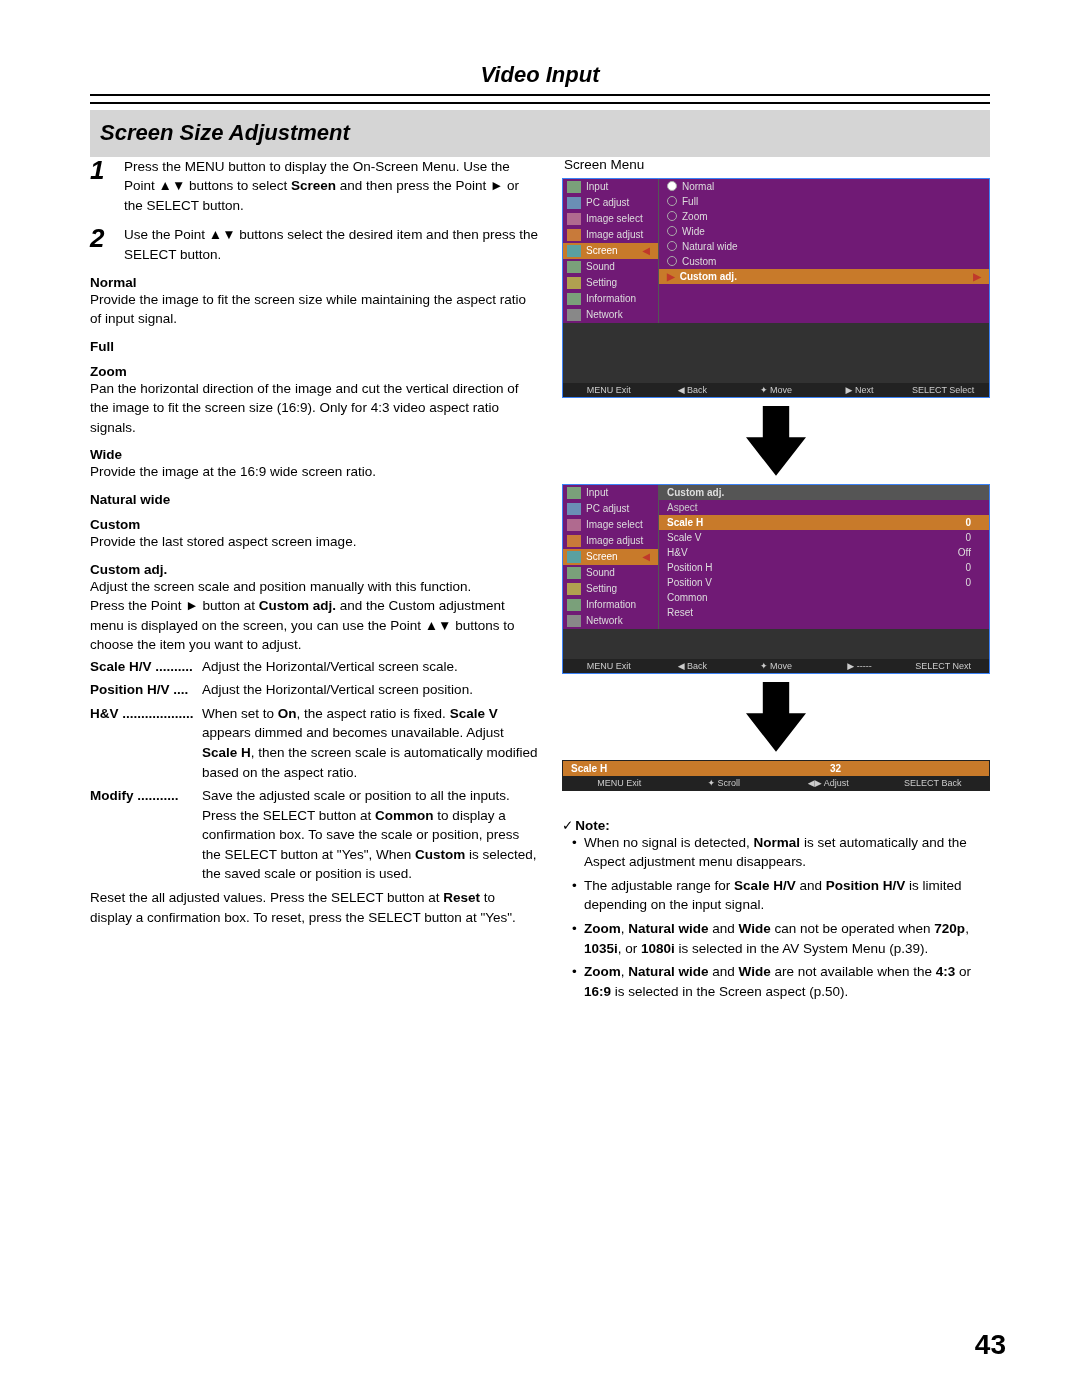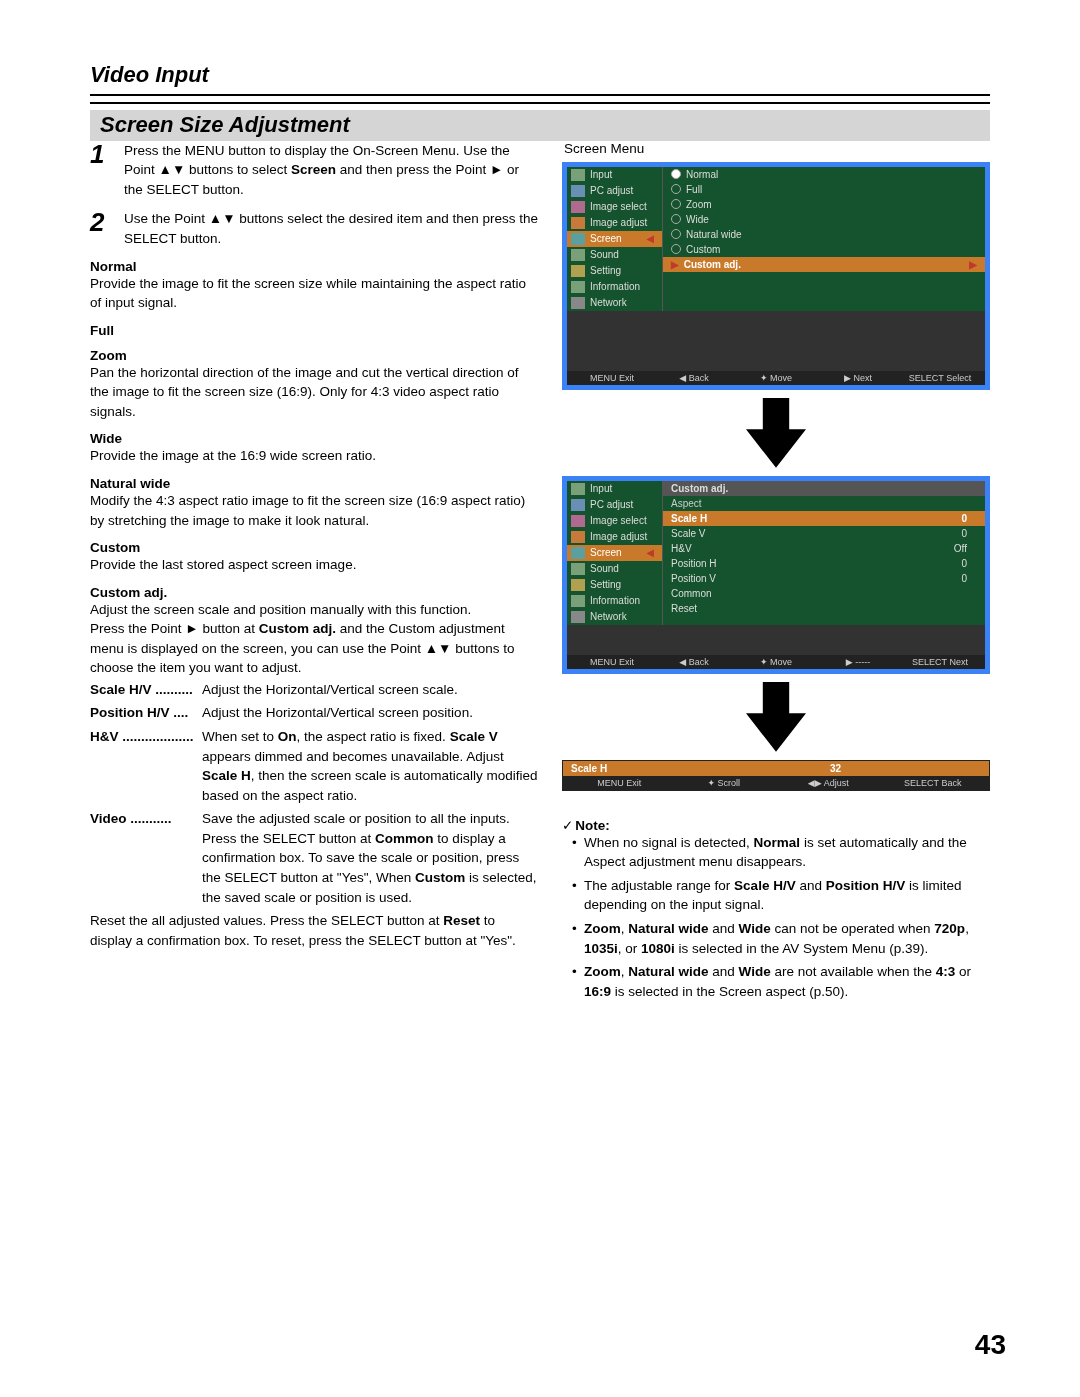--- a/index.html
+++ b/index.html
@@ -1,35 +1,35 @@
 <!DOCTYPE html>
 <html><head>
 <meta charset="utf-8">
 <style>
 body{margin:0;background:#fff;font-family:Arial,Helvetica,sans-serif;font-size:13.5px;color:#000}
 .page{width:1080px;height:1397px;position:relative;box-sizing:border-box;padding:60px 90px 40px 90px}
 .top-rule{border-top:2px solid #000;border-bottom:2px solid #000;height:6px;margin-top:8px}
-.header-title{font:italic bold 22px/1 Arial;text-align:left;margin-top:4px}
-.section-band{background:#d5d5d5;padding:0 10px;margin-top:6px}
+.header-title{font:italic bold 22px/1 Arial;text-align:center;margin-top:4px}
+.section-band{background:#d5d5d5;padding:8px 10px;margin-top:6px}
 .section-band span{font:bold italic 22px/1.4 Arial}
 .intro{margin:14px 0 10px 0;line-height:1.4}
 .cols{display:flex;gap:22px}
 .left{flex:0 0 450px}
 .right{flex:1}
 .step{display:flex;gap:14px;margin-bottom:10px}
 .step-num{font:bold italic 26px/1 Arial;min-width:20px}
 .step-text{line-height:1.45}
 .mode-h{font-weight:bold;margin-top:10px}
 .mode-d{line-height:1.45;margin-bottom:2px}
 .defs{margin-top:0}
 .def-row{display:flex;margin-bottom:4px;line-height:1.45}
 .def-k{min-width:112px;font-weight:bold}
 .def-d{flex:1}
 .rheader{font-weight:normal;margin:0 0 6px 2px}
-.osd{background:#14532d;border:5px solid #3b82f6;color:#ddd;font-size:10px;margin-bottom:8px}
+.osd{background:#701a75;border:1px solid #3b82f6;color:#ddd;font-size:10px;margin-bottom:8px}
 .osd .wrap{display:flex}
 .osd .side{width:95px}
 .osd .mi{display:flex;align-items:center;gap:5px;padding:2px 4px}
 .osd .ic{width:14px;height:12px;background:#6fa06f;display:inline-block}
 .osd .ic.b{background:#6a8fb5}.osd .ic.p{background:#b06a8f}.osd .ic.o{background:#c87a3a}.osd .ic.g{background:#7aa07a}.osd .ic.t{background:#5aa0a0}.osd .ic.y{background:#b0a050}.osd .ic.gr{background:#888}
 .osd .sel{background:#c87a2a;color:#fff}
 .osd .sel .arr{color:#c0392b;margin-left:auto;margin-right:4px}
 .osd .pane{flex:1;border-left:1px solid #555}
 .osd .opt{padding:2px 8px;display:flex;align-items:center;gap:5px}
 .osd .radio{width:8px;height:8px;border:1px solid #aaa;border-radius:50%}
@@ -76,41 +76,40 @@
         </div>
    <div id="modes">
           <div class="mode-h">Normal</div>
           <div class="mode-d">Provide the image to fit the screen size while maintaining the aspect ratio of input signal.</div>
           <div class="mode-h">Full</div>
           <div class="mode-h">Zoom</div>
           <div class="mode-d">Pan the horizontal direction of the image and cut the vertical direction of the image to fit the screen size (16:9). Only for 4:3 video aspect ratio signals.</div>
           <div class="mode-h">Wide</div>
           <div class="mode-d">Provide the image at the 16:9 wide screen ratio.</div>
           <div class="mode-h">Natural wide</div>
-          <div class="mode-d">Modify the 4:3 aspect ratio image to fit the screen size (16:9 aspect ratio) by stretching the image to make it look natural.</div>
           <div class="mode-h">Custom</div>
           <div class="mode-d">Provide the last stored aspect screen image.</div>
           <div class="mode-h">Custom adj.</div>
           <div class="mode-d">Adjust the screen scale and position manually with this function.<br>Press the Point ► button at <b>Custom adj.</b> and the Custom adjustment menu is displayed on the screen, you can use the Point ▲▼ buttons to choose the item you want to adjust.</div>
         </div>
    <div class="defs" id="defs">
           <div class="def-row">
             <div class="def-k">Scale H/V .......... </div>
             <div class="def-d">Adjust the Horizontal/Vertical screen scale.</div>
           </div>
           <div class="def-row">
             <div class="def-k">Position H/V .... </div>
             <div class="def-d">Adjust the Horizontal/Vertical screen position.</div>
           </div>
           <div class="def-row">
             <div class="def-k">H&amp;V ................... </div>
             <div class="def-d">When set to <b>On</b>, the aspect ratio is fixed. <b>Scale V</b> appears dimmed and becomes unavailable. Adjust <b>Scale H</b>, then the screen scale is automatically modified based on the aspect ratio.</div>
           </div>
           <div class="def-row">
-            <div class="def-k">Video ........... </div>
+            <div class="def-k">Modify ........... </div>
             <div class="def-d">Save the adjusted scale or position to all the inputs. Press the SELECT button at <b>Common</b> to display a confirmation box. To save the scale or position, press the SELECT button at "Yes", When <b>Custom</b> is selected, the saved scale or position is used.</div>
           </div>
           <div class="def-row">
             <div class="def-d">Reset the all adjusted values. Press the SELECT button at <b>Reset</b> to display a confirmation box. To reset, press the SELECT button at "Yes".</div>
           </div>
         </div>
   </div>
   <div class="right">
    <div class="rheader">Screen Menu</div>
 

